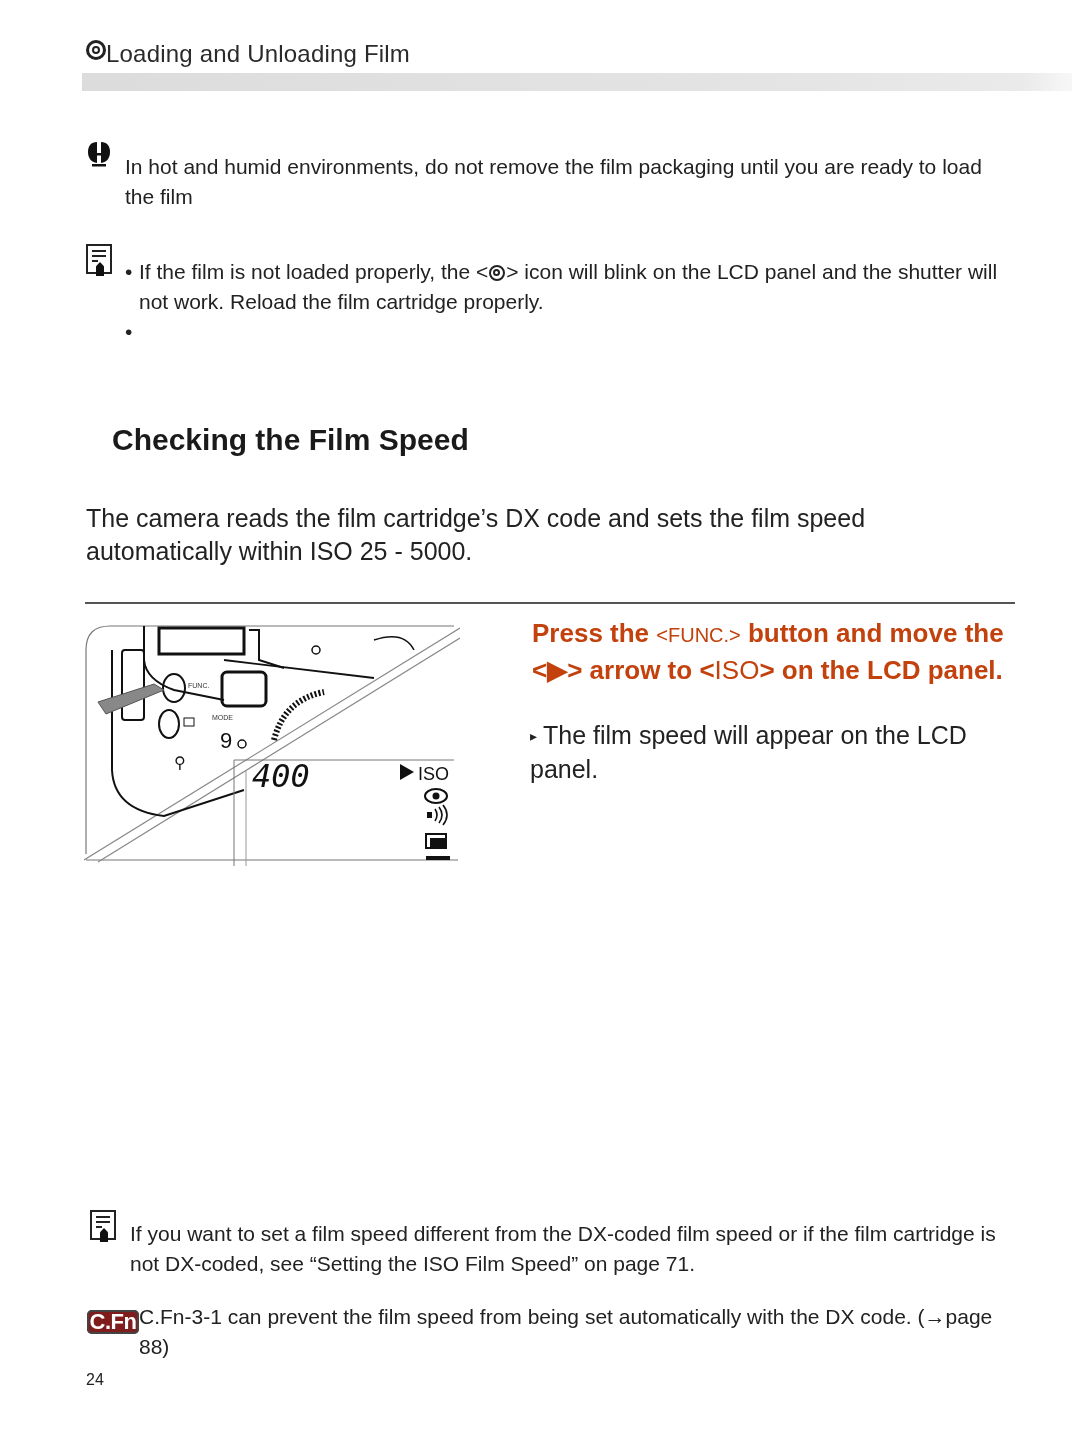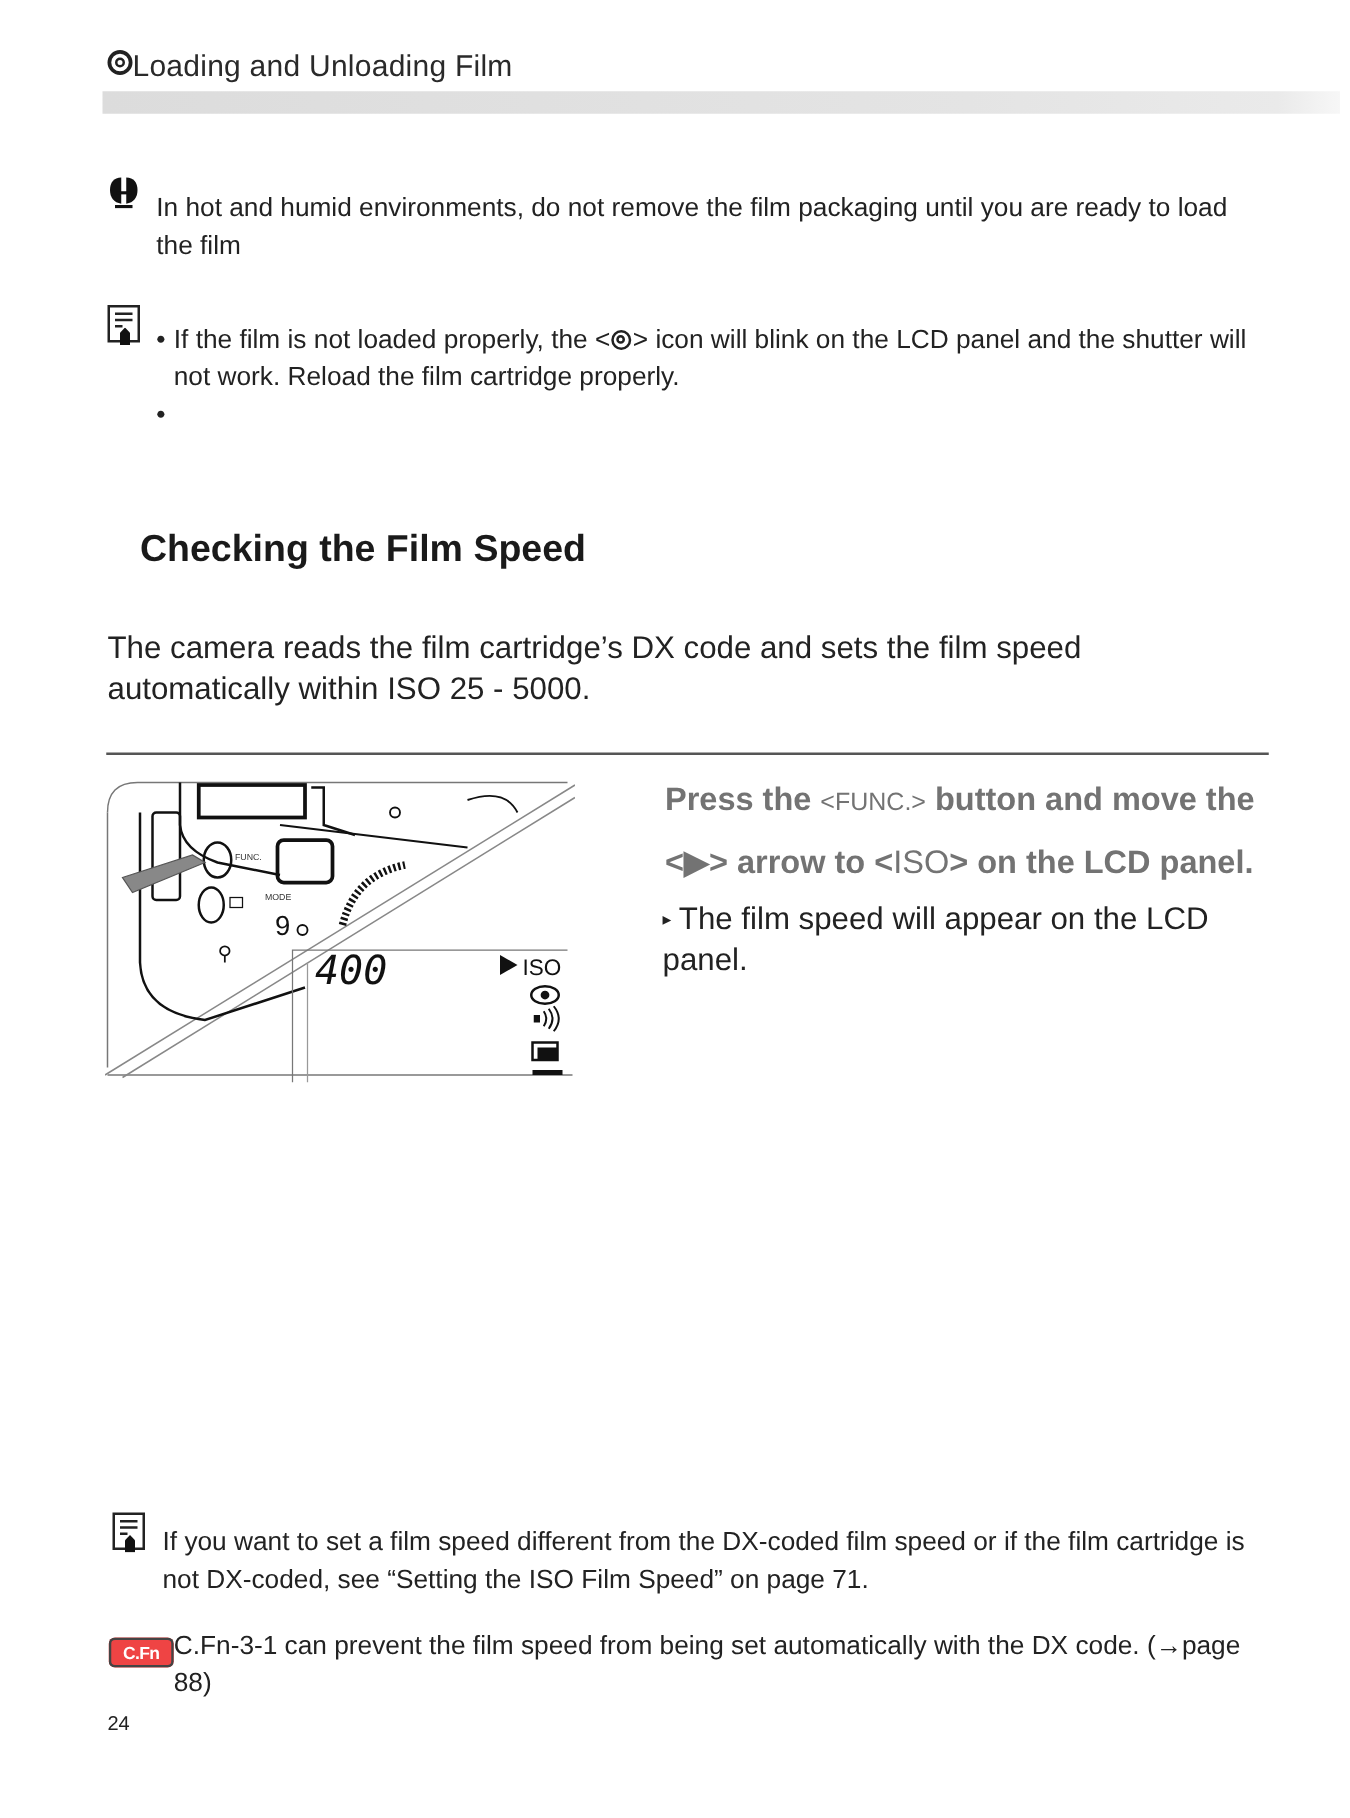--- a/index.html
+++ b/index.html
@@ -34,28 +34,28 @@
 
   
   .sec-title { left: 112px; top: 423px; font-size: 30px; font-weight: bold; color: #1a1a1a; }
   .intro { left: 86px; top: 485px; width: 920px; font-size: 25px; line-height: 33px; color: #222; margin-top: 17px; }
   .divider { left: 85px; top: 602px; width: 930px; height: 2px; background: #555; }
 
   
   .illus { left: 84px; top: 620px; width: 376px; height: 246px; }
 
   
-  .step-title { left: 532px; top: 616px; width: 480px; font-size: 26px; line-height: 47px; font-weight: bold; color: #737373; }
+  .step-title { left: 532px; top: 616px; width: 480px; font-size: 26px; line-height: 35px; font-weight: bold; color: #c2410c; }
   .step-title .sm { font-weight: normal; font-size: 20px; }
   .step-sub { left: 530px; top: 719px; width: 480px; font-size: 25px; line-height: 33px; color: #222; }
   .step-sub .tri { font-size: 14px; vertical-align: 3px; margin-right: 6px; }
 
   
   .note2 { left: 130px; top: 1219px; width: 880px; }
-  .cfn-icon { left: 87px; top: 1310px; width: 52px; height: 24px; background: #ef4444; border-radius: 5px; color: #fff; font-weight: bold; font-size: 14px; line-height: 24px; text-align: center; letter-spacing: -0.5px; box-shadow: inset 0 0 0 2px #444; }
+  .cfn-icon { left: 87px; top: 1310px; width: 52px; height: 24px; background: #7f1d1d; border-radius: 5px; color: #fff; font-weight: bold; font-size: 22px; line-height: 24px; text-align: center; letter-spacing: -0.5px; box-shadow: inset 0 0 0 2px #444; }
   .note3 { left: 139px; top: 1302px; width: 860px; }
   .page-num { left: 86px; top: 1371px; font-size: 16px; color: #222; }
 </style>
 </head>
 <body>
 
 <div class="abs hdr-title">
   <span class="film-icon"></span>
   <span>Loading and Unloading Film</span>
 </div>

